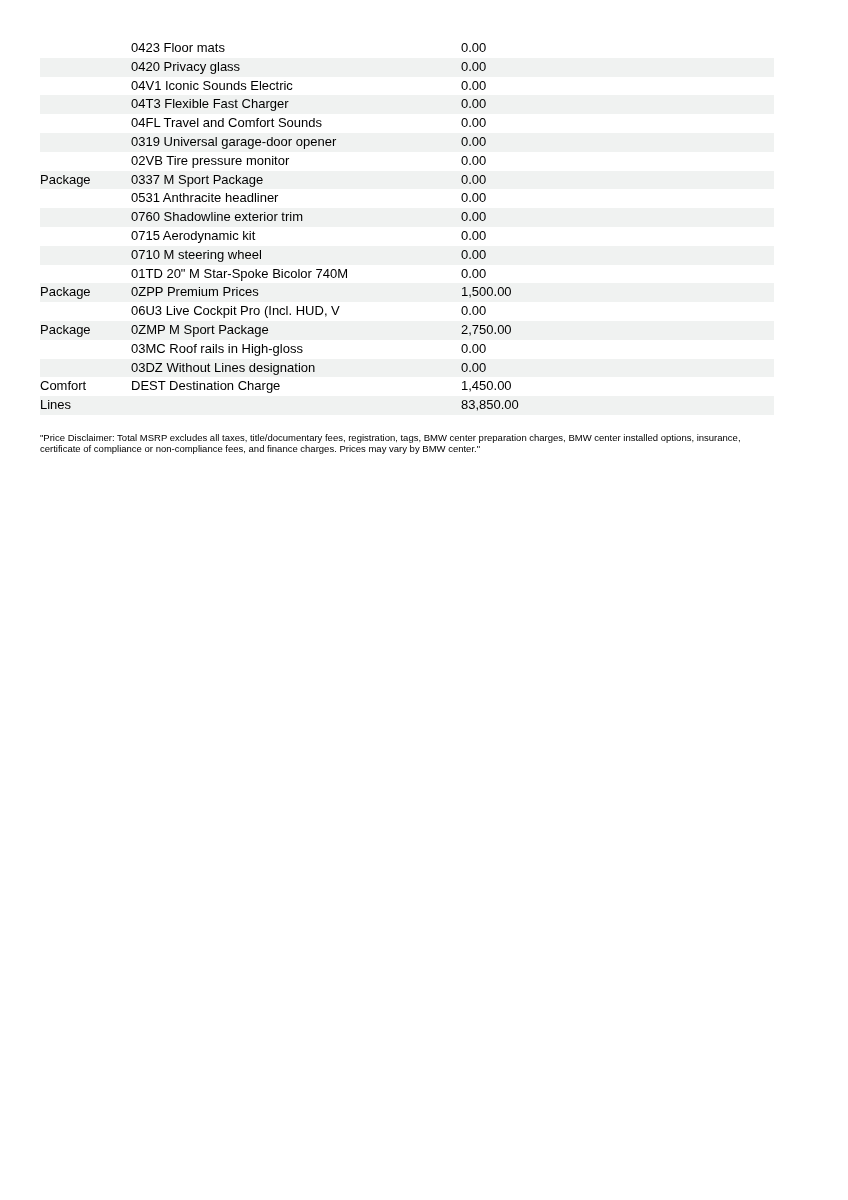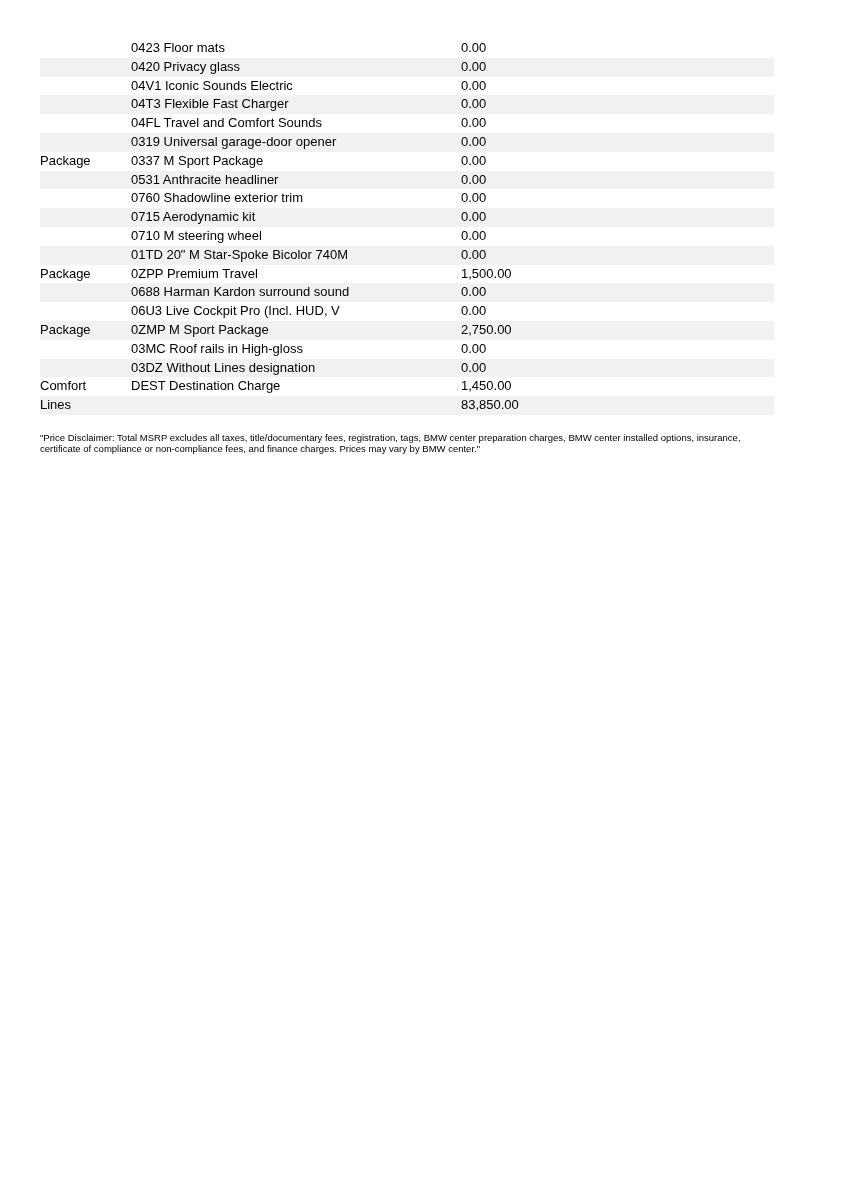--- a/index.html
+++ b/index.html
@@ -78,20 +78,26 @@
     <td class="price">0.00</td>
     <td class="spacer"></td>
   </tr>
         <tr>
     <td class="cat"></td>
     <td class="item">0319 Universal garage-door opener</td>
     <td class="price">0.00</td>
     <td class="spacer"></td>
   </tr>
         <tr>
+    <td class="cat"></td>
+    <td class="item">02VB Tire pressure monitor</td>
+    <td class="price">0.00</td>
+    <td class="spacer"></td>
+  </tr>
+        <tr>
     <td class="cat">Package</td>
     <td class="item">0337 M Sport Package</td>
     <td class="price">0.00</td>
     <td class="spacer"></td>
   </tr>
         <tr>
     <td class="cat"></td>
     <td class="item">0531 Anthracite headliner</td>
     <td class="price">0.00</td>
     <td class="spacer"></td>
@@ -115,28 +121,22 @@
     <td class="spacer"></td>
   </tr>
         <tr>
     <td class="cat"></td>
     <td class="item">01TD 20" M Star-Spoke Bicolor 740M</td>
     <td class="price">0.00</td>
     <td class="spacer"></td>
   </tr>
         <tr>
     <td class="cat">Package</td>
-    <td class="item">0ZPP Premium Travel</td>
+    <td class="item">0ZPP Premium Prices</td>
     <td class="price">1,500.00</td>
-    <td class="spacer"></td>
-  </tr>
-        <tr>
-    <td class="cat"></td>
-    <td class="item">0688 Harman Kardon surround sound</td>
-    <td class="price">0.00</td>
     <td class="spacer"></td>
   </tr>
         <tr>
     <td class="cat"></td>
     <td class="item">06U3 Live Cockpit Pro (Incl. HUD, V</td>
     <td class="price">0.00</td>
     <td class="spacer"></td>
   </tr>
         <tr>
     <td class="cat">Package</td>

